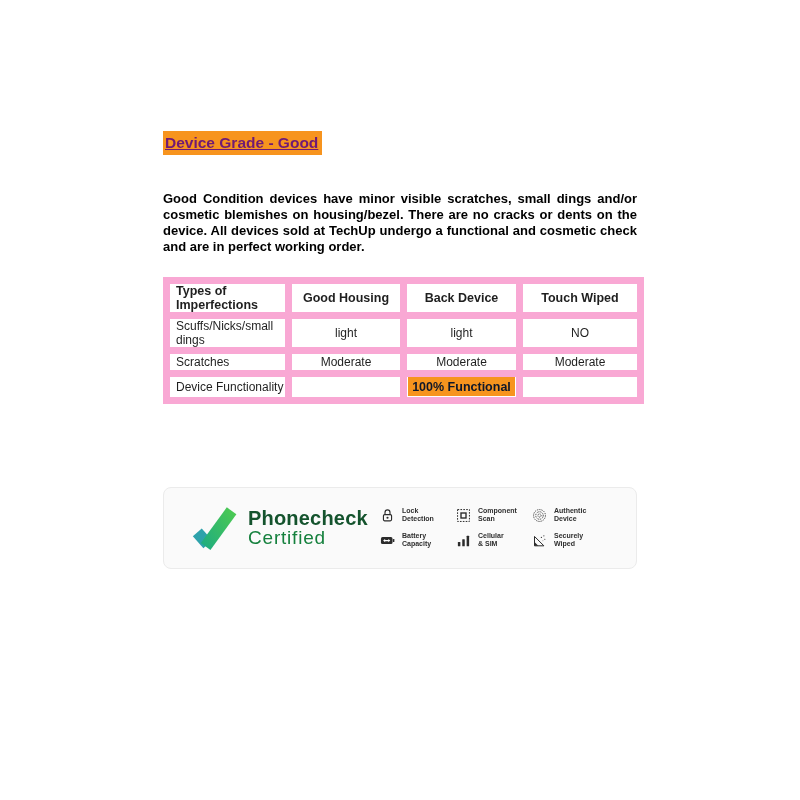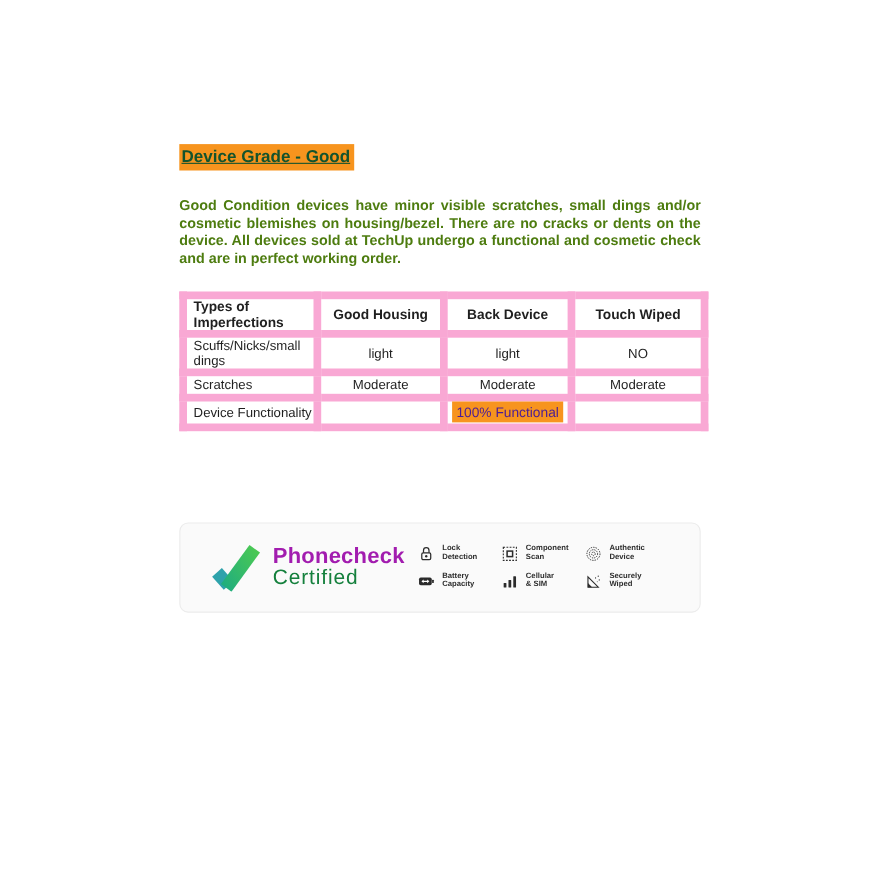--- a/index.html
+++ b/index.html
@@ -12,28 +12,28 @@
   html,body{margin:0;padding:0;}
   body{
     width:800px;height:800px;background:#ffffff;position:relative;
     font-family:"Liberation Sans","DejaVu Sans",sans-serif;color:var(--ink);
   }
   .content{position:absolute;left:163px;top:131px;width:474px;}
 
   
   .title-wrap{margin:0;line-height:0;}
   .title-highlight{
-    display:inline-block;background:var(--orange);color:#14532d;
+    display:inline-block;background:var(--orange);color:#701a75;
     font-size:15.5px;font-weight:bold;line-height:1.3;
     padding:2px 4px 2px 2px;text-decoration:underline;text-decoration-thickness:1px;
   }
 
   
   .desc{
-    margin:24px 0 0 0;font-size:13px;font-weight:bold;color:#4d7c0f;
+    margin:36px 0 0 0;font-size:13px;font-weight:bold;color:#000000;
     line-height:1.22;text-align:justify;
   }
 
   
   table.grade{
     margin-top:22px;border-collapse:collapse;table-layout:fixed;width:474px;
     font-size:12px;color:#1f1f1f;
   }
   table.grade col.c1{width:122px;}
   table.grade col.c2{width:115px;}
@@ -41,34 +41,34 @@
   table.grade col.c4{width:121px;}
   table.grade th,table.grade td{
     border:7px solid #f9a8d4;vertical-align:middle;
     padding:0;height:23px;text-align:center;
   }
   table.grade th{font-weight:bold;font-size:12.5px;height:22px;}
   table.grade th.first,table.grade td.first{text-align:left;padding-left:6px;}
   tr.row-dents td{height:31px;vertical-align:top;padding-top:4px;}
   tr.row-func td{height:27px;}
   .hl-orange{
-    background:var(--orange);color:#4c1d95;font-size:12.5px;
-    padding:2.5px 4px;display:inline-block;
+    background:var(--orange);color:#0f172a;font-size:12.5px;
+    padding:2.5px 4px;display:inline-block;font-weight:bold;
   }
 
   
   .cert-panel{
     margin-top:83px;height:82px;width:474px;
     background:var(--panel-bg);border:1px solid var(--panel-border);border-radius:8px;
     display:flex;align-items:center;padding:0 28px 0 27px;
   }
   .logo-block{display:flex;align-items:center;gap:11px;}
   .logo-mark{width:46px;height:44px;flex:0 0 auto;}
   .logo-text{line-height:1.02;}
-  .brand{font-size:20px;font-weight:bold;color:#a21caf;letter-spacing:0.2px;text-align:right;}
+  .brand{font-size:20px;font-weight:bold;color:#14532d;letter-spacing:0.2px;text-align:right;}
   .subtitle{font-size:19px;font-weight:400;color:#15803d;letter-spacing:0.8px;}
 
   .features-grid{
     margin-left:auto;display:grid;grid-template-columns:76px 76px 76px;
     row-gap:9px;column-gap:0;
   }
   .feature{display:flex;align-items:center;gap:7px;}
   .feature .f-icon{width:15px;height:15px;flex:0 0 auto;display:block;}
   .f-label{font-size:7px;font-weight:bold;color:#2E2E2E;line-height:1.15;}
   .f-label span{display:block;}

